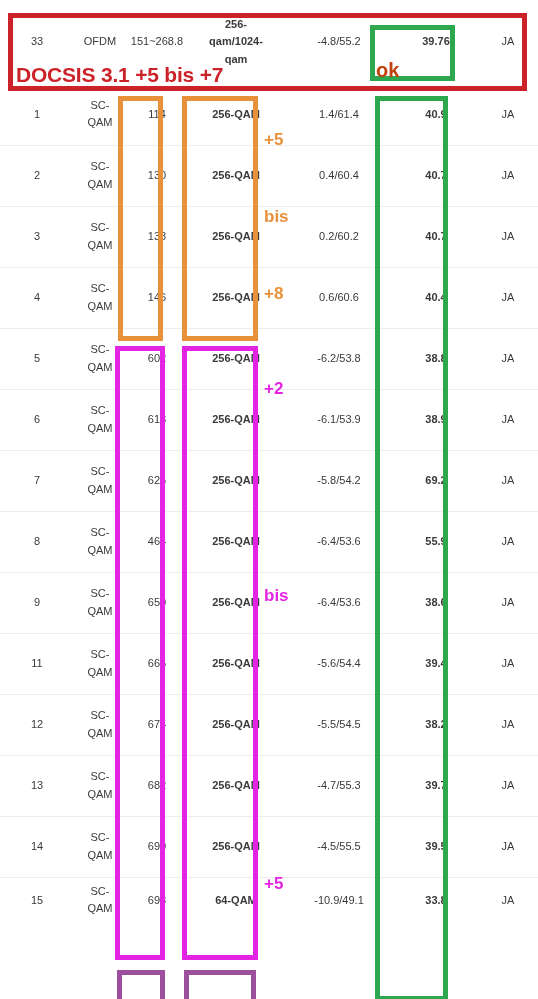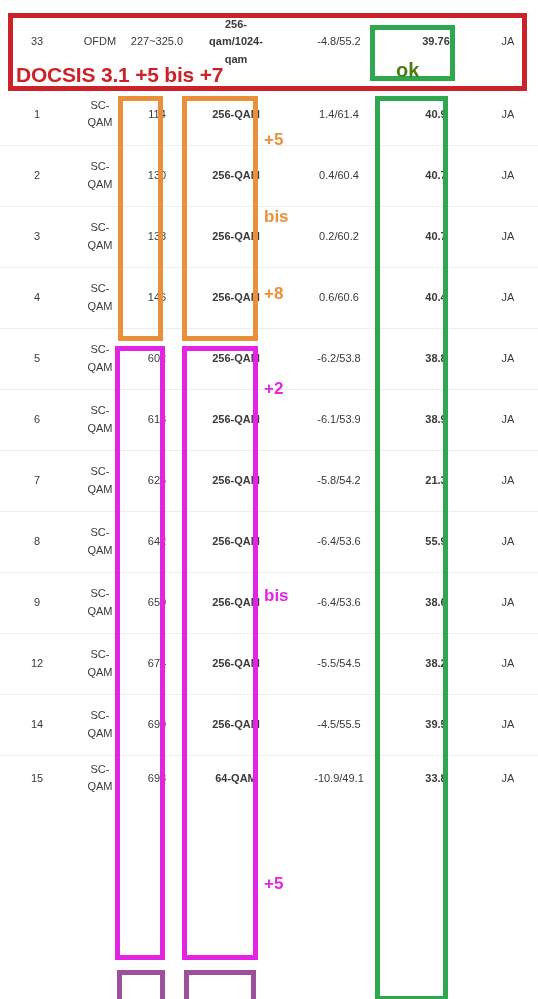--- a/index.html
+++ b/index.html
@@ -40,35 +40,35 @@
   .ov { position: absolute; pointer-events: none; }
   .box { position: absolute; background: transparent; }
   .box.red     { border: 5px solid #CC2229; }
   .box.green   { border: 5px solid #2EA84F; }
   .box.orange  { border: 5px solid #E8913A; }
   .box.magenta { border: 5px solid #E325E3; }
   .box.purple  { border: 5px solid #9C4F9C; }
 
   .anno { position: absolute; font-family: "Liberation Sans", sans-serif; font-weight: bold; white-space: nowrap; }
   .anno.red     { color: #CC2229; font-size: 21px; letter-spacing: -0.2px; }
-  .anno.green   { color: #4d7c0f; font-size: 20px; margin-left: 20px; }
+  .anno.green   { color: #c2410c; font-size: 20px; }
   .anno.orange  { color: #E8913A; font-size: 17px; }
   .anno.magenta { color: #E325E3; font-size: 17px; }
 </style>
 </head>
 <body>
 
 <div id="stage">
 
   <table class="tbl">
     <tbody>
       <tr class="r-head rowhead">
         <td class="c1">33</td>
         <td class="c2">OFDM</td>
-        <td class="c3">227~325.0</td>
+        <td class="c3">151~268.8</td>
         <td class="c4">256-<br>qam/1024-<br>qam</td>
         <td class="c5">-4.8/55.2</td>
         <td class="c6">39.76</td>
         <td class="c7">JA</td>
       </tr>
       <tr class="row">
         <td class="c1">1</td>
         <td class="c2">SC-<br>QAM</td>
         <td class="c3">114</td>
         <td class="c4">256-QAM</td>
@@ -120,48 +120,66 @@
         <td class="c5">-6.1/53.9</td>
         <td class="c6">38.9</td>
         <td class="c7">JA</td>
       </tr>
       <tr class="row">
         <td class="c1">7</td>
         <td class="c2">SC-<br>QAM</td>
         <td class="c3">626</td>
         <td class="c4">256-QAM</td>
         <td class="c5">-5.8/54.2</td>
-        <td class="c6">21.3</td>
+        <td class="c6">69.2</td>
         <td class="c7">JA</td>
       </tr>
       <tr class="row">
         <td class="c1">8</td>
         <td class="c2">SC-<br>QAM</td>
-        <td class="c3">642</td>
+        <td class="c3">464</td>
         <td class="c4">256-QAM</td>
         <td class="c5">-6.4/53.6</td>
         <td class="c6">55.9</td>
         <td class="c7">JA</td>
       </tr>
       <tr class="row">
         <td class="c1">9</td>
         <td class="c2">SC-<br>QAM</td>
         <td class="c3">650</td>
         <td class="c4">256-QAM</td>
         <td class="c5">-6.4/53.6</td>
         <td class="c6">38.6</td>
         <td class="c7">JA</td>
       </tr>
       <tr class="row">
+        <td class="c1">11</td>
+        <td class="c2">SC-<br>QAM</td>
+        <td class="c3">666</td>
+        <td class="c4">256-QAM</td>
+        <td class="c5">-5.6/54.4</td>
+        <td class="c6">39.4</td>
+        <td class="c7">JA</td>
+      </tr>
+      <tr class="row">
         <td class="c1">12</td>
         <td class="c2">SC-<br>QAM</td>
         <td class="c3">674</td>
         <td class="c4">256-QAM</td>
         <td class="c5">-5.5/54.5</td>
         <td class="c6">38.2</td>
+        <td class="c7">JA</td>
+      </tr>
+      <tr class="row">
+        <td class="c1">13</td>
+        <td class="c2">SC-<br>QAM</td>
+        <td class="c3">682</td>
+        <td class="c4">256-QAM</td>
+        <td class="c5">-4.7/55.3</td>
+        <td class="c6">39.7</td>
         <td class="c7">JA</td>
       </tr>
       <tr class="row">
         <td class="c1">14</td>
         <td class="c2">SC-<br>QAM</td>
         <td class="c3">690</td>
         <td class="c4">256-QAM</td>
         <td class="c5">-4.5/55.5</td>
         <td class="c6">39.5</td>
         <td class="c7">JA</td>

